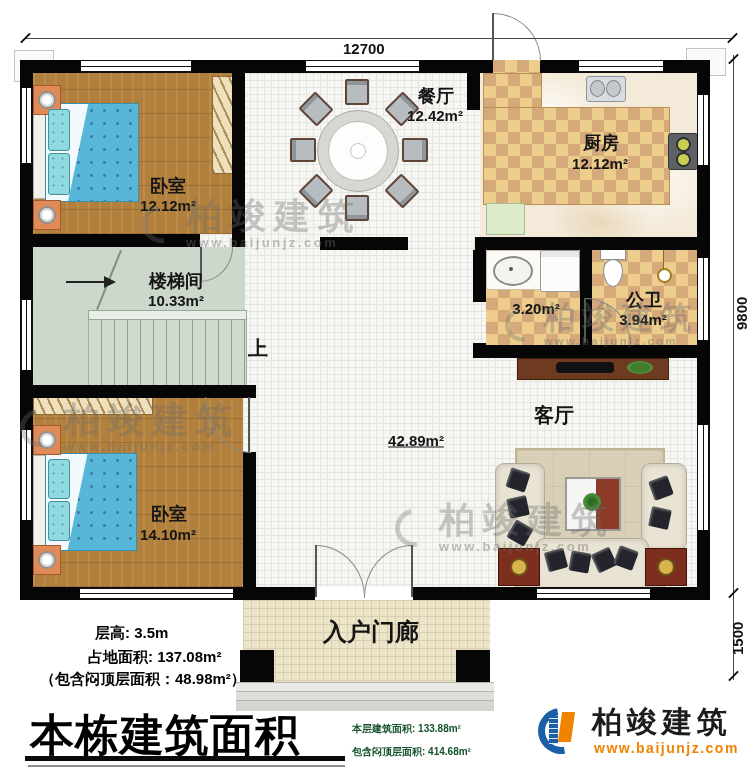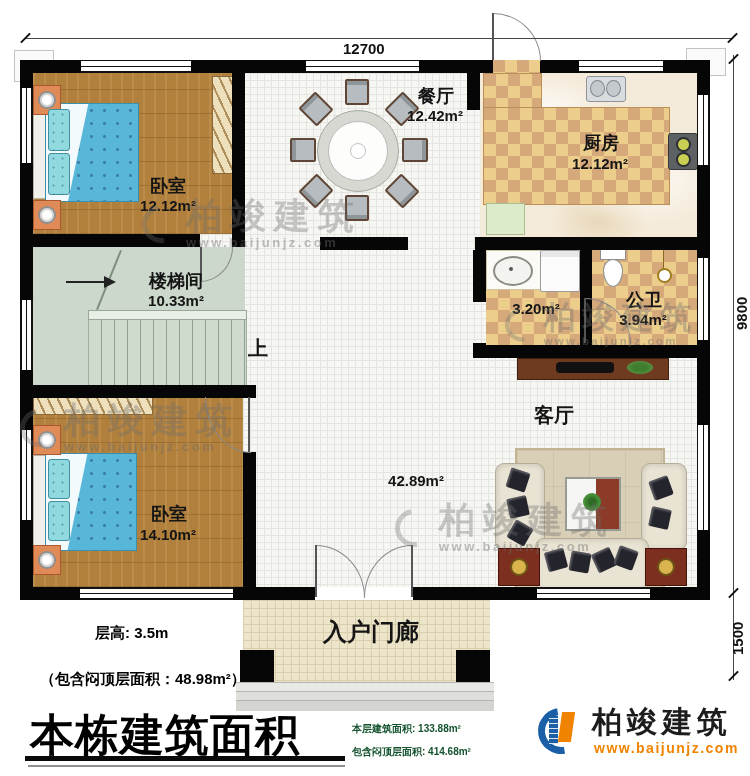--- a/index.html
+++ b/index.html
@@ -211,21 +211,21 @@
   <span class="lbl rarea" style="left:435px;top:115px;">12.42m²</span>
   <span class="lbl rname" style="left:601px;top:143px;">厨房</span>
   <span class="lbl rarea" style="left:600px;top:163px;">12.12m²</span>
   <span class="lbl rname" style="left:176px;top:281px;">楼梯间</span>
   <span class="lbl rarea" style="left:176px;top:300px;">10.33m²</span>
   <span class="lbl big" style="left:258px;top:348px;">上</span>
   <span class="lbl rarea" style="left:536px;top:308px;">3.20m²</span>
   <span class="lbl rname" style="left:644px;top:300px;">公卫</span>
   <span class="lbl rarea" style="left:643px;top:319px;">3.94m²</span>
   <span class="lbl big" style="left:554px;top:415px;">客厅</span>
-  <span class="lbl rarea" style="left:416px;top:480px;">42.89m²</span>
+  <span class="lbl rarea" style="left:416px;top:440px;text-decoration:underline;">42.89m²</span>
   <span class="lbl rname" style="left:169px;top:514px;">卧室</span>
   <span class="lbl rarea" style="left:168px;top:534px;">14.10m²</span>
   <span class="lbl rname" style="left:371px;top:632px;font-size:24px;">入户门廊</span>
 
   <div class="wm" style="left:142px;top:198px;">
     <div class="wmicon"></div>
     <div>
         <div class="wmbig">柏竣建筑</div>
          <div class="wmsmall">www.baijunjz.com</div>
       </div>
@@ -257,20 +257,21 @@
   <div class="tick" style="left:726px;top:37px;"></div>
   <span class="dimtxt" style="left:343px;top:8px;margin-top:32px;">12700</span>
   <div class="dimline" style="left:733px;top:55px;width:1px;height:625px;"></div>
   <div class="tick" style="left:727px;top:58px;"></div>
   <div class="tick" style="left:727px;top:592px;"></div>
   <div class="tick" style="left:727px;top:675px;"></div>
   <span class="dimtxt" style="left:733px;top:330px;transform:rotate(-90deg);transform-origin:left top;">9800</span>
   <span class="dimtxt" style="left:729px;top:655px;transform:rotate(-90deg);transform-origin:left top;">1500</span>
 
   <span class="note" style="left:95px;top:624px;text-align:center;">层高: 3.5m</span>
+  <span class="note" style="left:88px;top:648px;">占地面积: 137.08m²</span>
   <span class="note" style="left:40px;top:670px;">（包含闷顶层面积：48.98m²）</span>
   <span class="title" style="left:30px;top:706px;">本栋建筑面积</span>
   <div class="abs" style="left:25px;top:756px;width:320px;height:5px;background:#0a0a0a;"></div>
   <div class="abs" style="left:28px;top:765px;width:317px;height:2px;background:#8f8f8f;"></div>
   <span class="stat" style="left:352px;top:722px;">本层建筑面积: 133.88m²</span>
   <span class="stat" style="left:352px;top:745px;">包含闷顶层面积: 414.68m²</span>
 
   <div class="abs" style="left:538px;top:708px;width:46px;height:46px;border:7px solid #1b5fa7;border-top-color:transparent;border-right-color:transparent;border-radius:50%;transform:rotate(35deg);box-sizing:border-box;"></div>
   <div class="abs" style="left:560px;top:712px;width:13px;height:30px;background:#f08300;transform:skewX(-8deg);"></div>
   <div class="abs" style="left:549px;top:716px;width:9px;height:28px;background:#1b5fa7;background-image:repeating-linear-gradient(0deg,rgba(255,255,255,.85) 0 1.5px,transparent 1.5px 5px);"></div>

